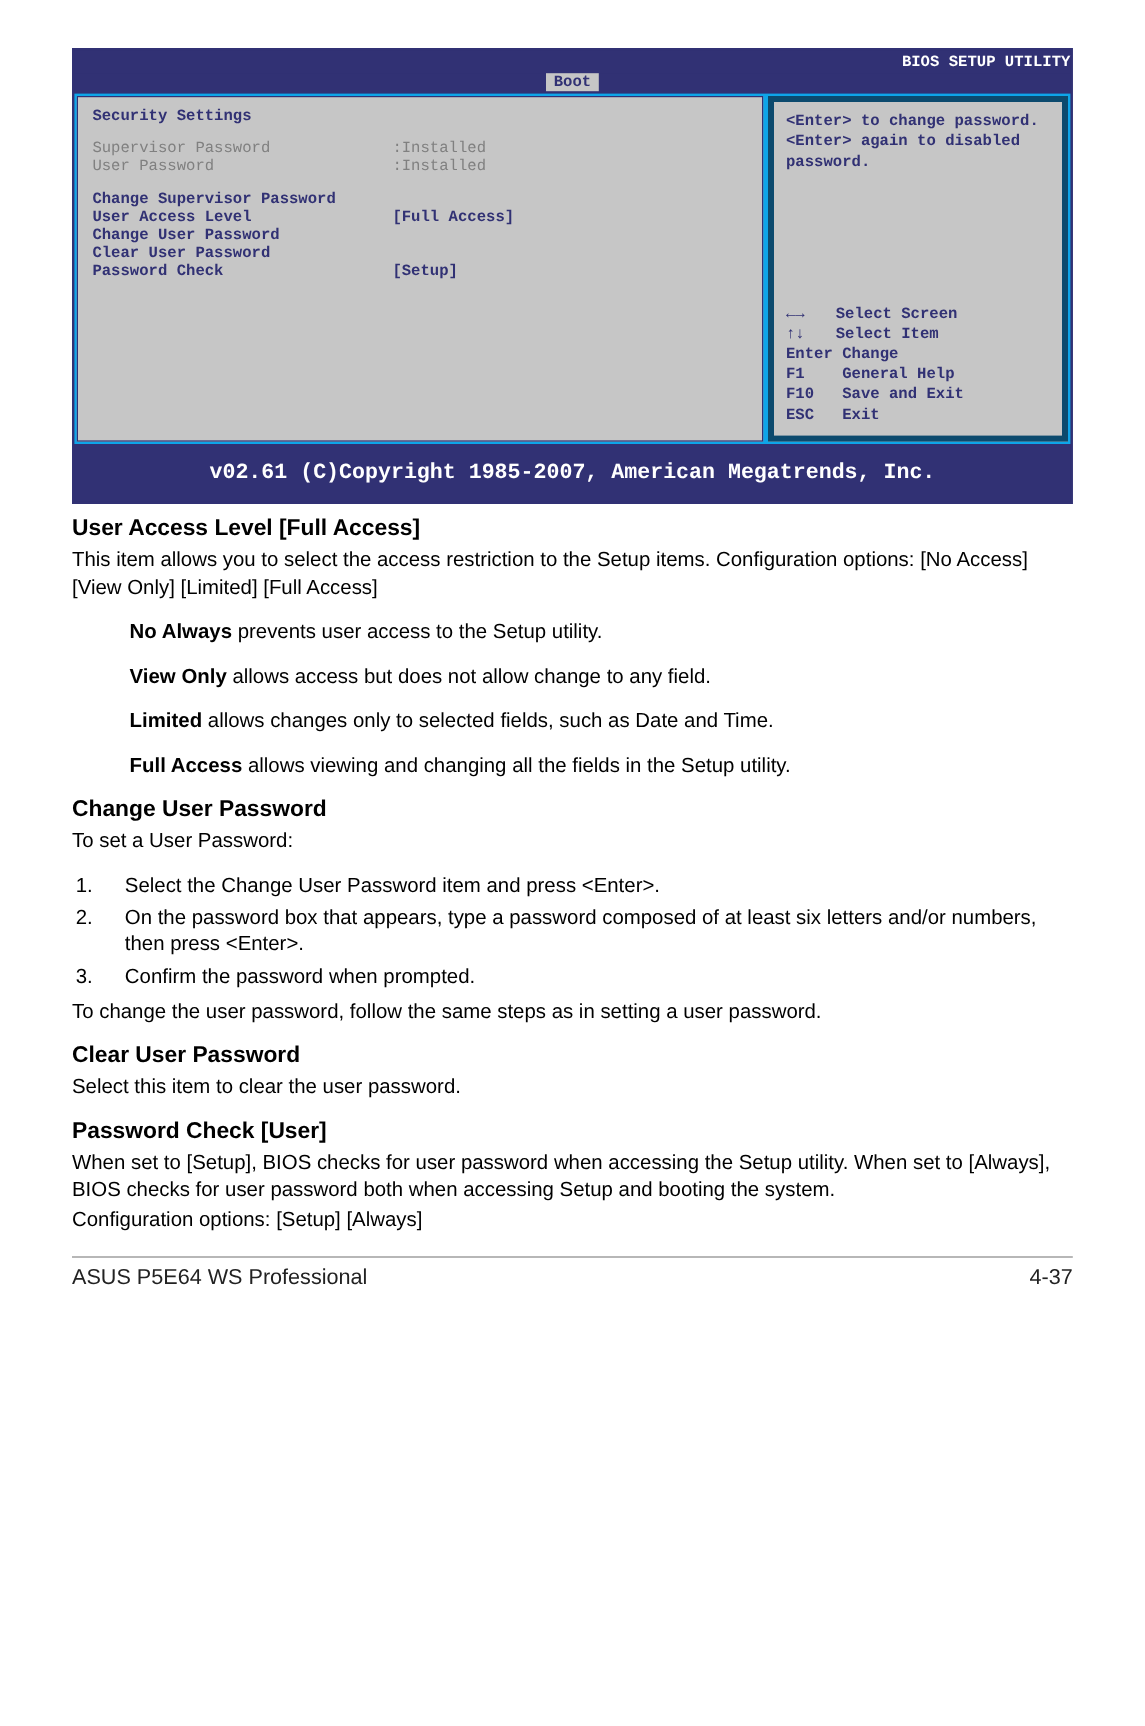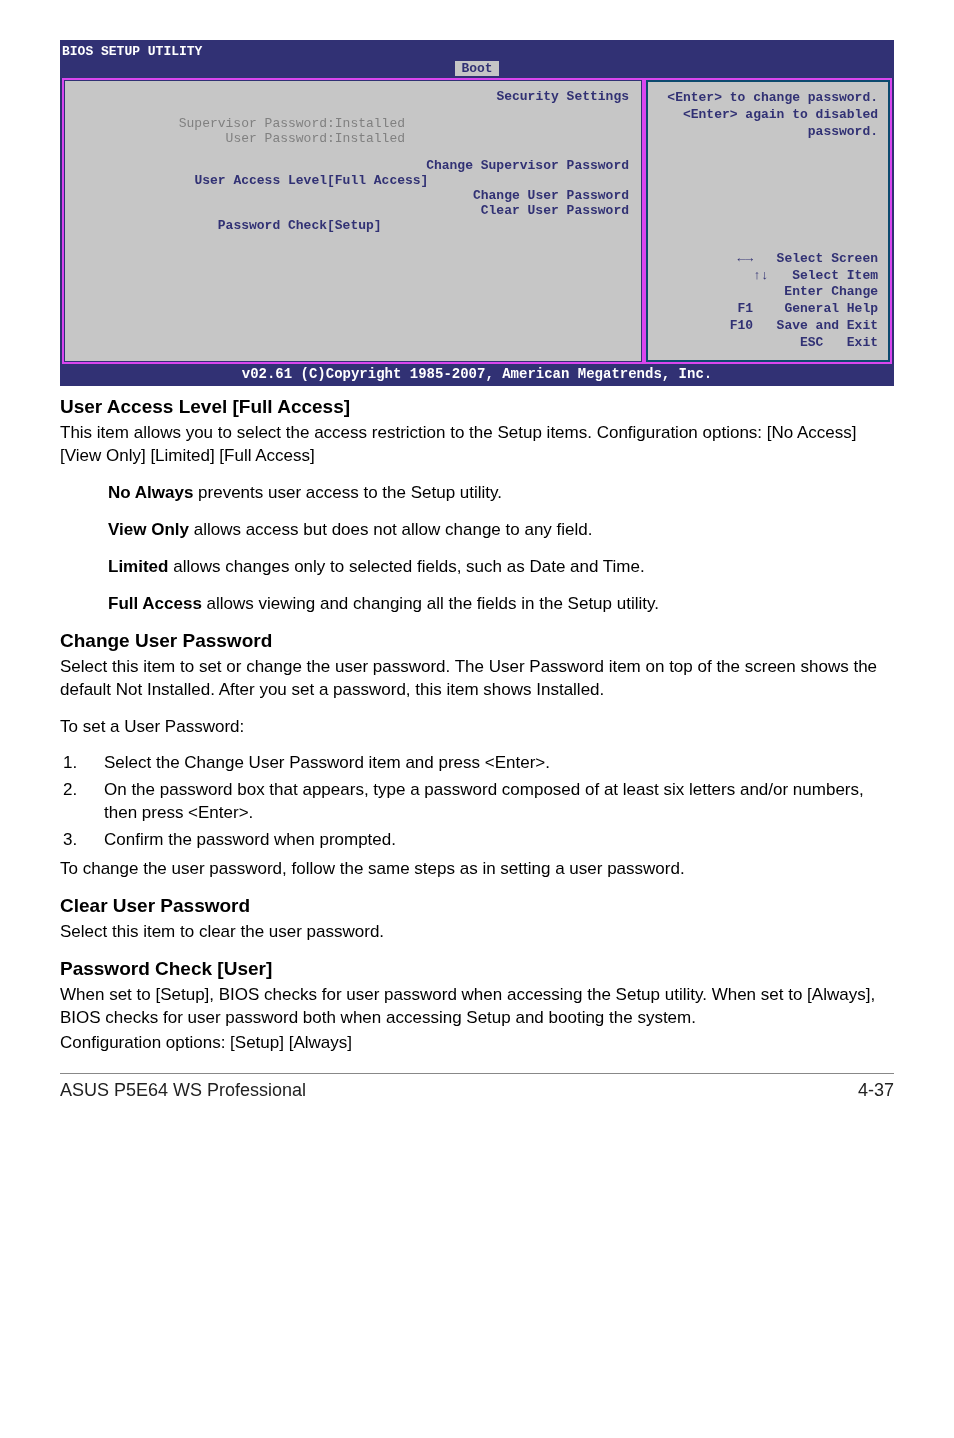--- a/index.html
+++ b/index.html
@@ -16,52 +16,51 @@
   .bios-box {
     border: 2px solid #313174;
     background: #313174;
     font-family: "Courier New", Courier, monospace;
     font-size: 13px;
     margin-bottom: 8px;
   }
   .bios-title {
     background: #313174;
     color: #fff;
-    text-align: left;
+    text-align: right;
     font-weight: bold;
     padding: 2px 0;
   }
   .bios-tab-row {
     text-align: center;
     background: #313174;
     padding-bottom: 2px;
   }
   .bios-tab {
     display: inline-block;
     background: #c6c6c6;
     color: #313174;
     font-weight: bold;
     padding: 0 6px;
   }
   .bios-columns {
     display: flex;
-    background: #d946ef;
-    text-align: right;
+    background: #0ea5e9;
   }
   .bios-left {
     flex: 1;
     border: 1px solid #313174;
     margin: 2px;
     padding: 8px 12px;
     background: #c6c6c6;
     color: #313174;
   }
   .bios-right {
     width: 220px;
-    border: 2px solid #0c4a6e;
+    border: 5px solid #0c4a6e;
     margin: 2px;
     padding: 8px 10px;
     background: #c6c6c6;
     color: #313174;
     font-weight: bold;
     line-height: 1.3;
   }
   .bios-headline {
     color: #313174;
     font-weight: bold;
@@ -77,22 +76,22 @@
   .bios-row {
     display: flex;
   }
   .bios-row .lbl { width: 250px; }
   .bios-footer {
     background: #313174;
     color: #fff;
     text-align: center;
     font-family: "Courier New", monospace;
     font-weight: bold;
-    font-size: 14px;
-    padding: 2px 0;
+    font-size: 18px;
+    padding: 14px 0;
   }
   .icon-arrows {
     display:inline-block;
     width:18px;
   }
   h3.section {
     font-family: Arial, Helvetica, sans-serif;
     font-weight: bold;
     font-size: 19px;
     margin: 10px 0 4px 0;
@@ -180,21 +179,20 @@
 
   <h3 class="section">User Access Level [Full Access]</h3>
   <p class="body">This item allows you to select the access restriction to the Setup items. Configuration options: [No Access] [View Only] [Limited] [Full Access]</p>
 
   <div class="indent-item"><b>No Always</b><span> prevents user access to the Setup utility.</span></div>
   <div class="indent-item"><b>View Only</b><span> allows access but does not allow change to any field.</span></div>
   <div class="indent-item"><b>Limited</b><span> allows changes only to selected fields, such as Date and Time.</span></div>
   <div class="indent-item"><b>Full Access</b><span> allows viewing and changing all the fields in the Setup utility.</span></div>
 
   <h3 class="section">Change User Password</h3>
-  <p class="body">Select this item to set or change the user password. The User Password item on top of the screen shows the default Not Installed. After you set a password, this item shows Installed.</p>
   <p class="body">To set a User Password:</p>
 
   <ol class="steps">
     <li>Select the Change User Password item and press &lt;Enter&gt;.</li>
     <li>On the password box that appears, type a password composed of at least six letters and/or numbers, then press &lt;Enter&gt;.</li>
     <li>Confirm the password when prompted.</li>
   </ol>
   <p class="body">To change the user password, follow the same steps as in setting a user password.</p>
 
   <h3 class="section">Clear User Password</h3>

